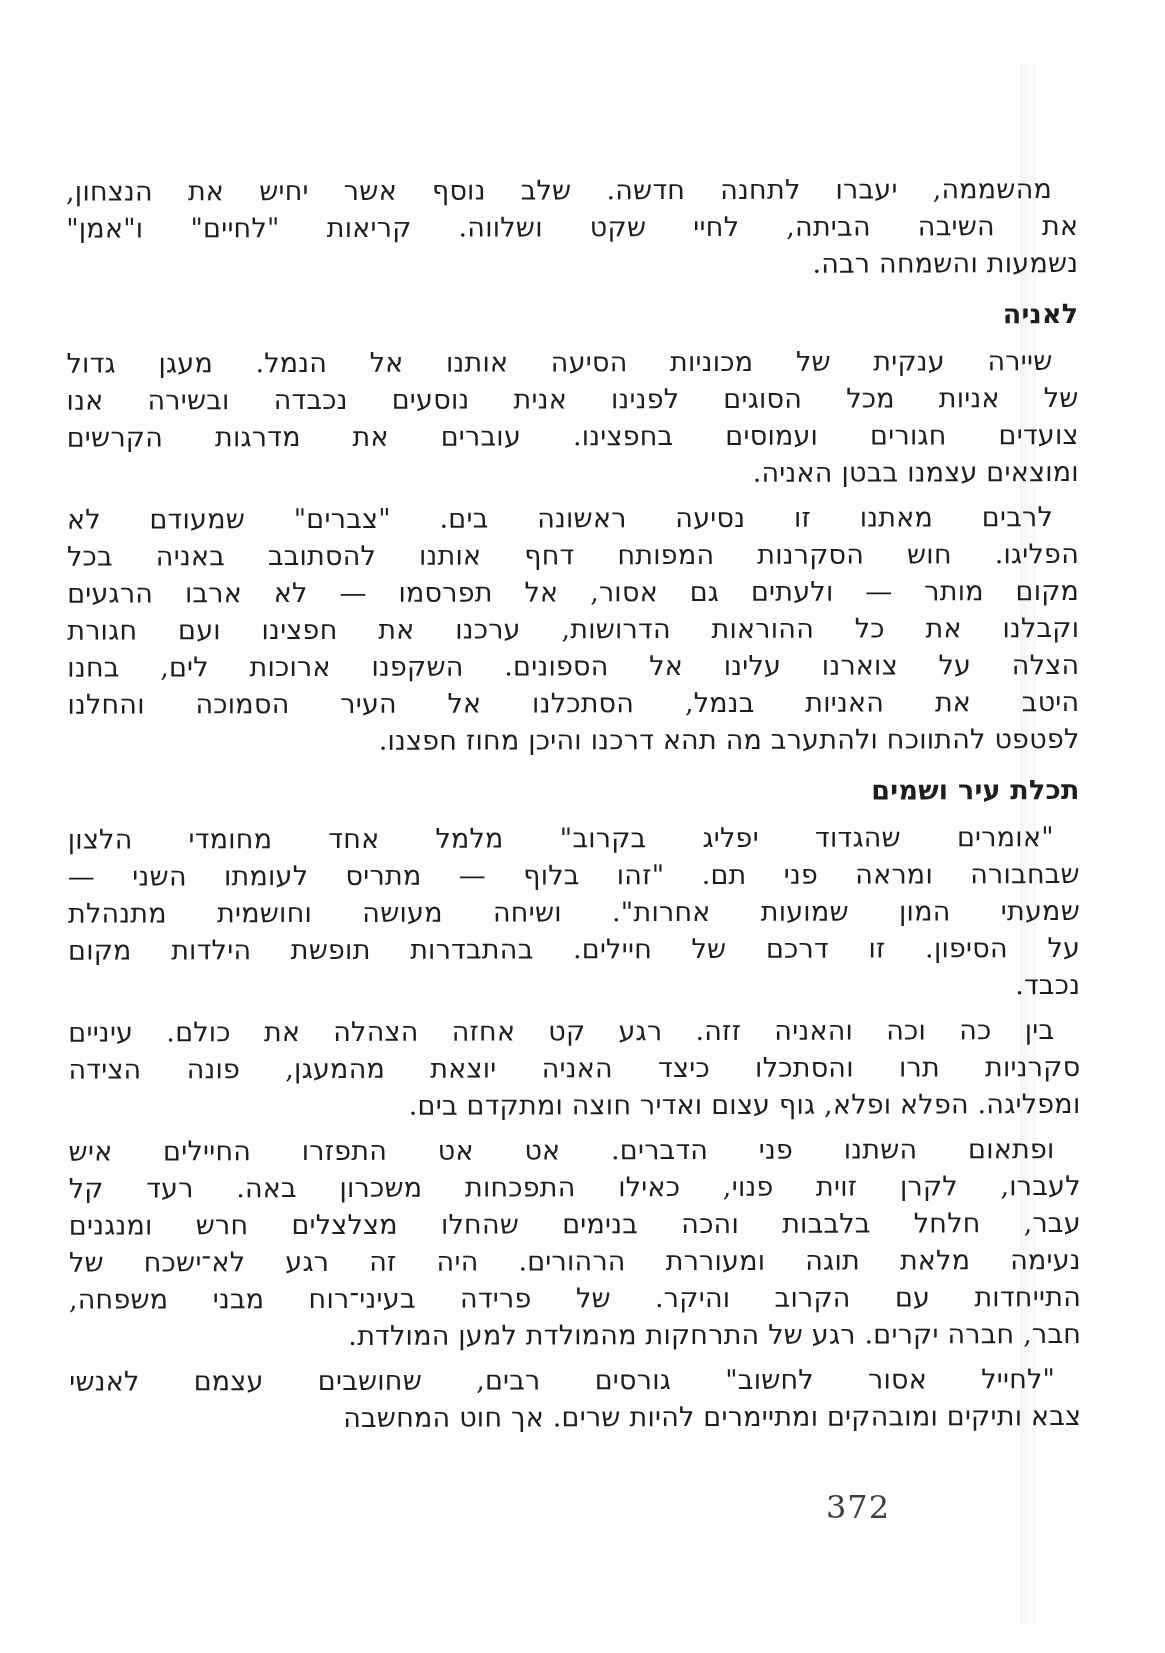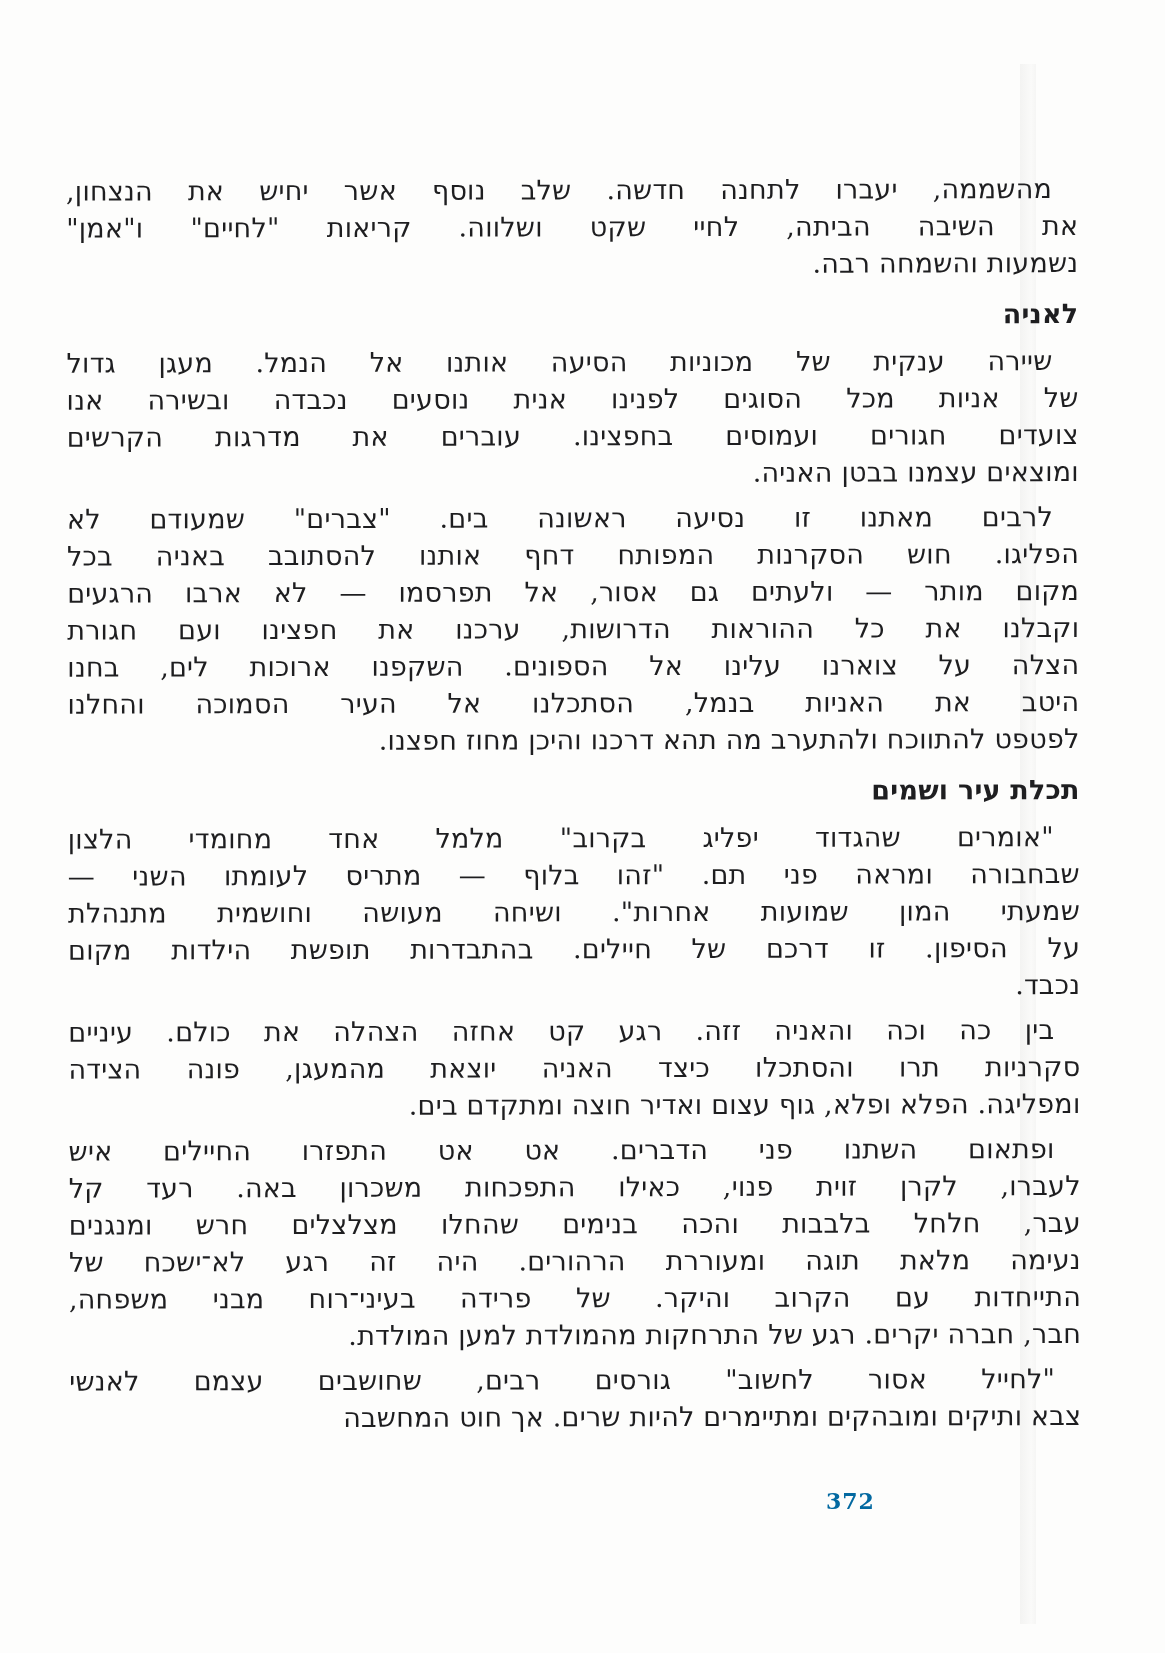--- a/index.html
+++ b/index.html
@@ -51,24 +51,23 @@
   }
   .heading{
     font-weight:bold;
     text-align:right;
     margin:14px 0 10px 0;
   }
   .page-number{
     position:absolute;
     left:826px;
     top:1488px;
-    font-size:22px;
-    color:#0369a1;
+    font-size:32px;
+    color:#404040;
     letter-spacing:1px;
-    font-weight:bold;
   }
 </style>
 </head>
 <body>
 
 <div class="page">
   <div class="scan-band"></div>
   <div class="text-col">
       <div class="para">
         <div class="line first">מהשממה, יעברו לתחנה חדשה. שלב נוסף אשר יחיש את הנצחון,</div>

